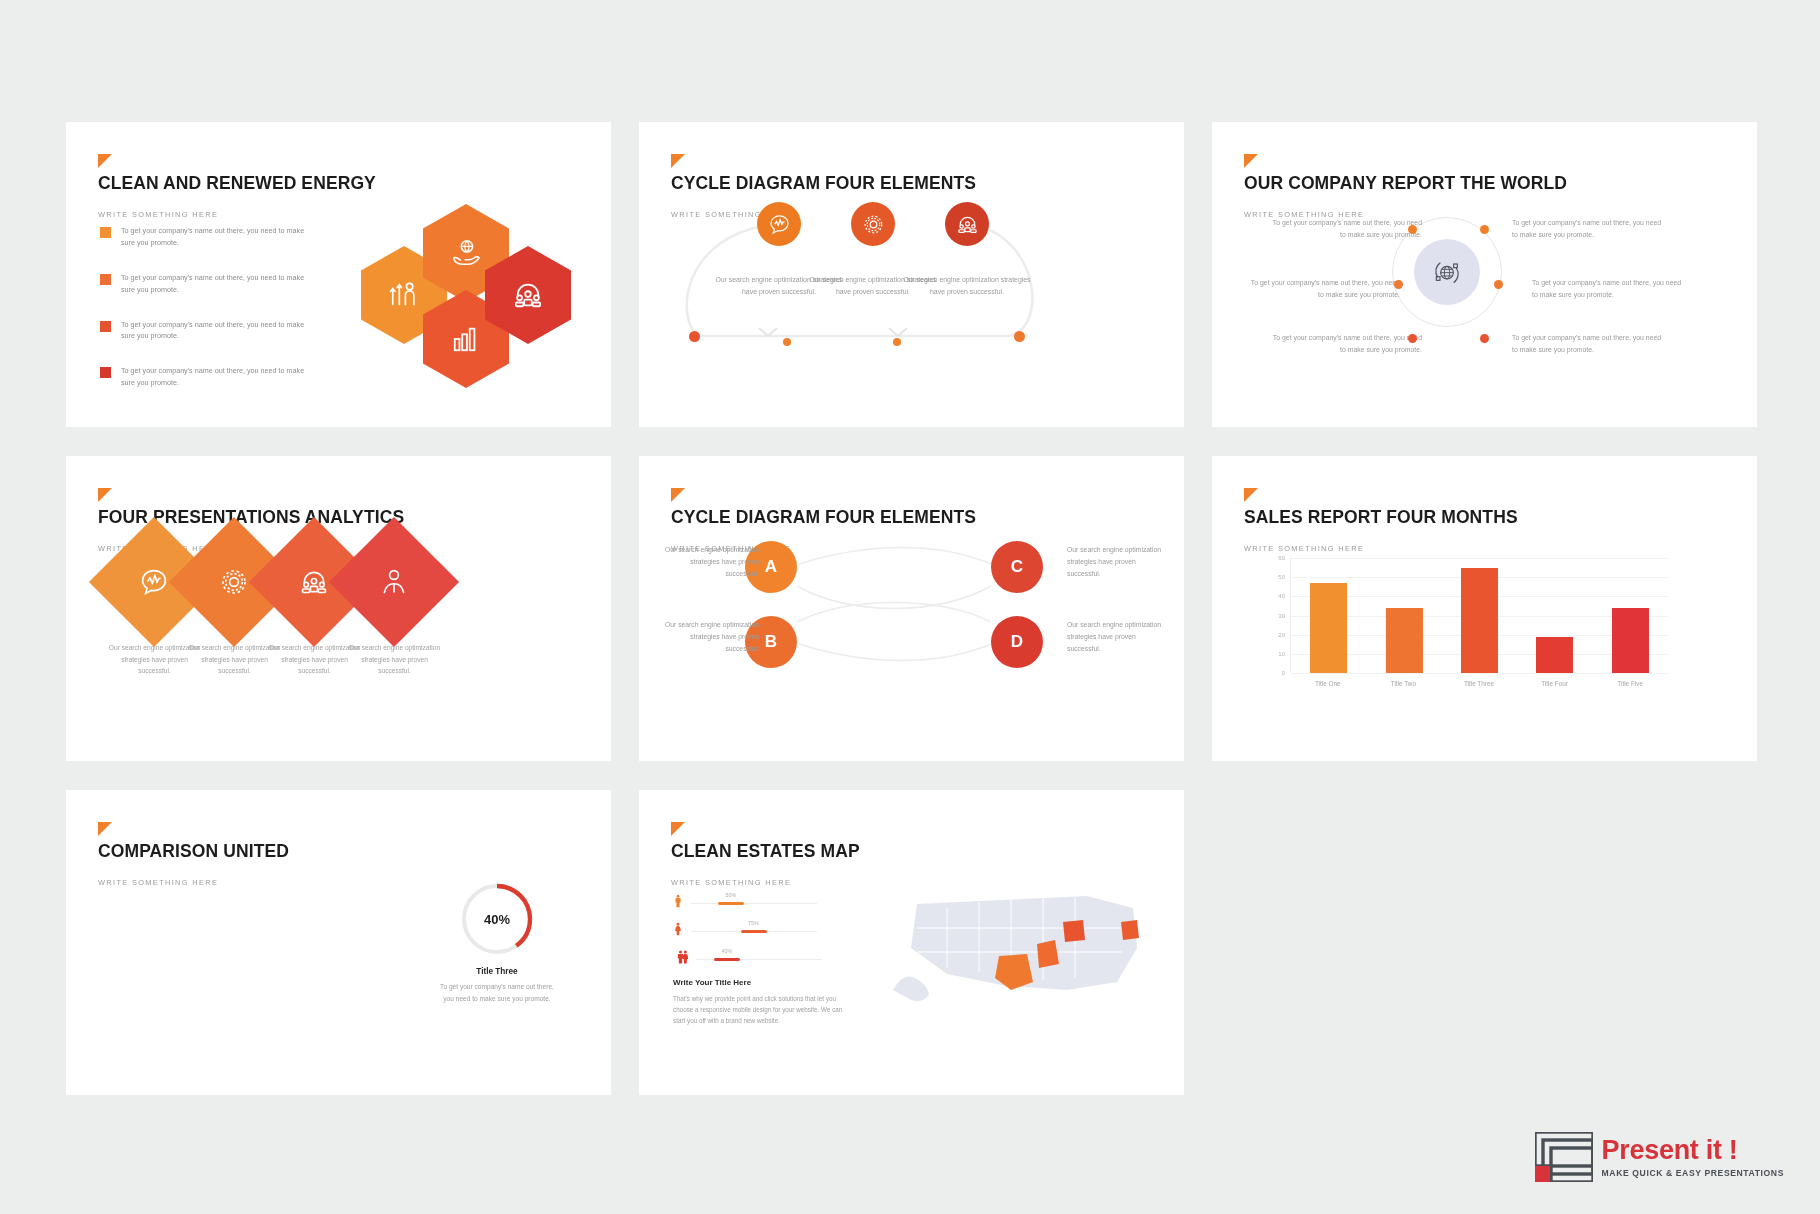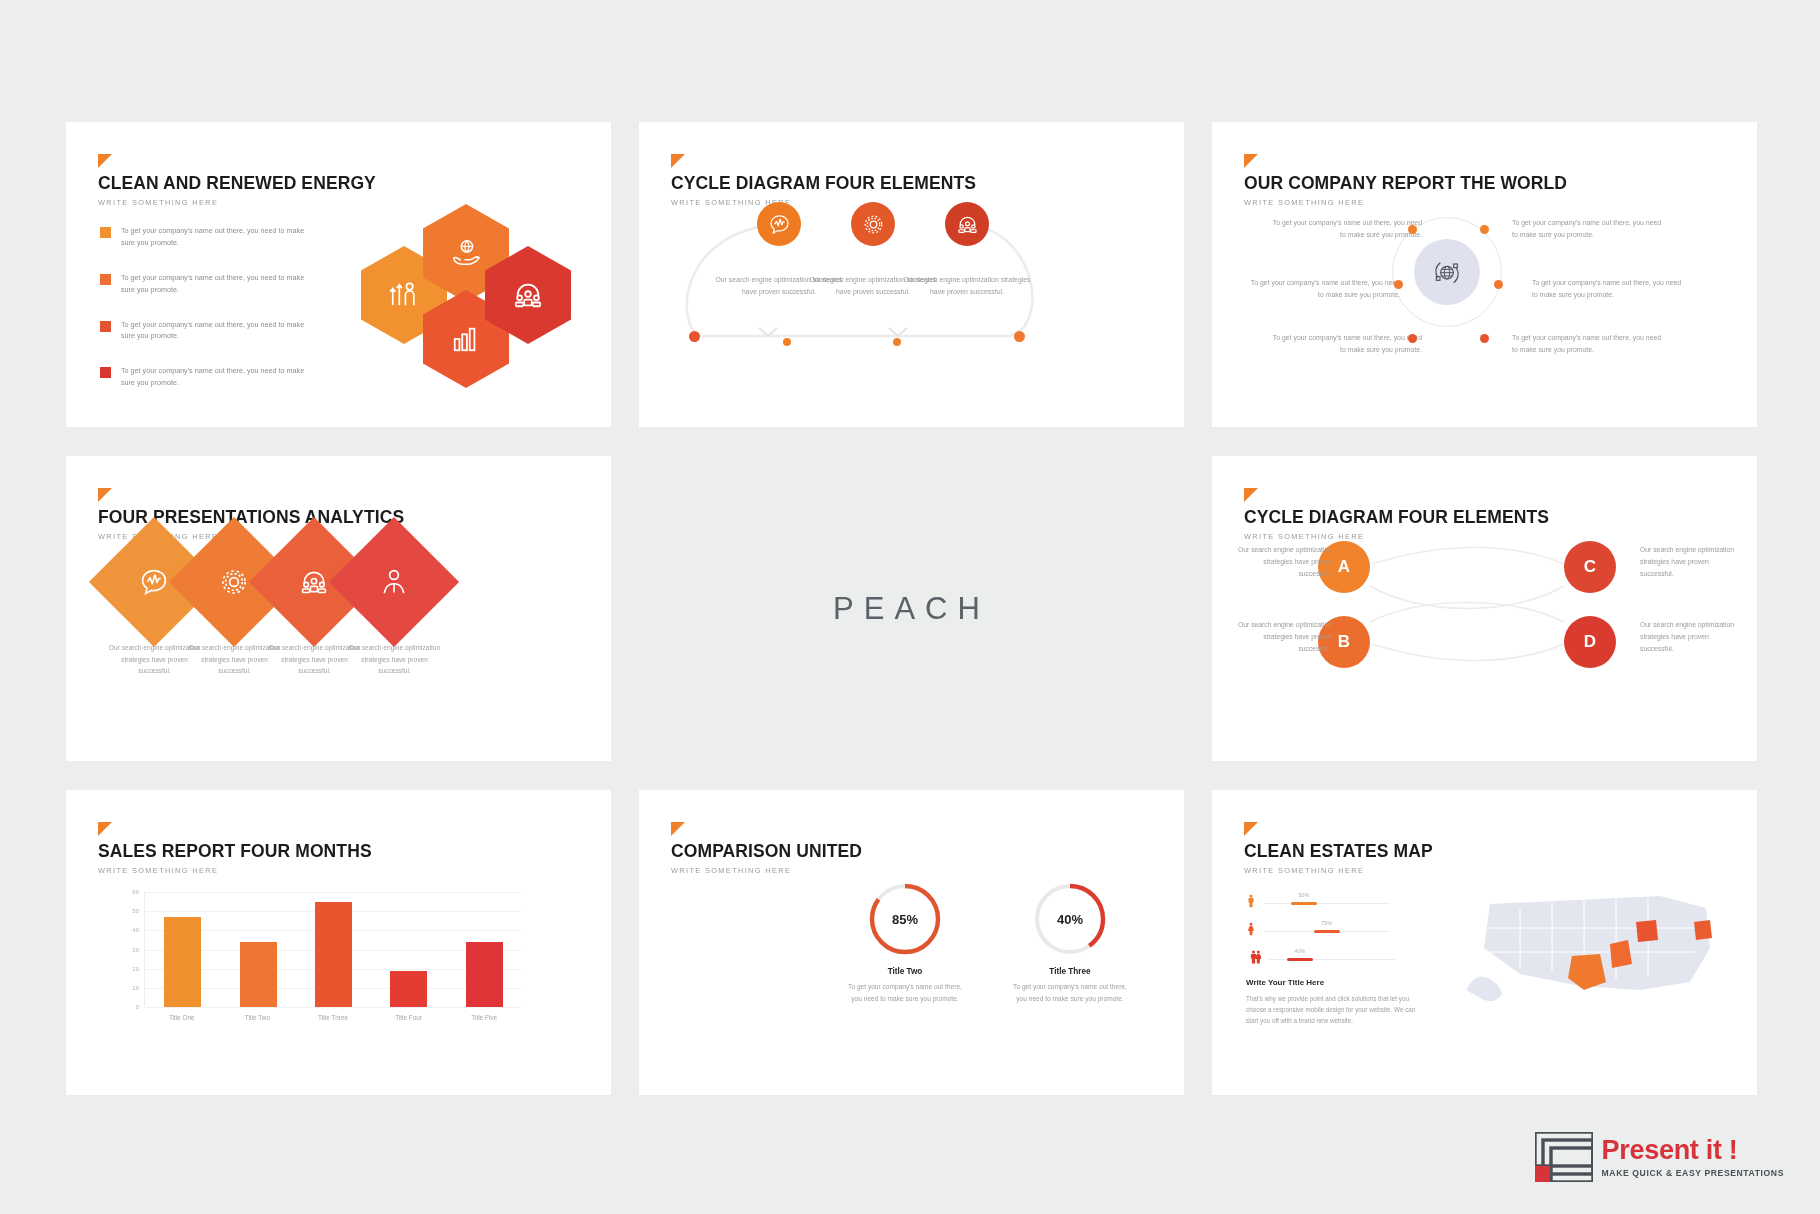--- a/index.html
+++ b/index.html
@@ -33,21 +33,21 @@
     clip-path: polygon(0 0, 100% 0, 0 100%);
     margin-bottom: 5px;
   }
   .hdr { position: absolute; left: 32px; top: 32px; }
   .stitle {
     font-size: 17.5px; font-weight: 700; color: #1c1c1c;
     letter-spacing: .1px; white-space: nowrap;
   }
   .ssub {
     font-size: 7.4px; color: #9a9a9a; letter-spacing: 1.35px;
-    margin-top: 4px; font-weight: 400;
+    margin-top: 16px; font-weight: 400;
   }
 
   
   .bullets { position: absolute; left: 34px; top: 103px; width: 215px; }
   .bullet { display: flex; gap: 10px; margin-bottom: 23px; align-items: flex-start; }
   .bsq { width: 11px; height: 11px; flex: none; margin-top: 2px; }
   .btxt { font-size: 7.2px; color: #8d8d8d; line-height: 1.65; }
   .hexwrap { position: absolute; right: 40px; top: 72px; width: 210px; height: 190px; }
   .hex {
     position: absolute; width: 86px; height: 98px;
@@ -328,23 +328,20 @@
           <use href="#ic-team"></use>
         </svg>
       </div>
     <div class="dia-cap" style="left:201px;top:186px">Our search engine optimization strategies have proven successful.</div>
       <div class="dia" style="left:282px;top:80px;background:#e34841">
         <svg class="">
           <use href="#ic-user"></use>
         </svg>
       </div>
     <div class="dia-cap" style="left:281px;top:186px">Our search engine optimization strategies have proven successful.</div>
-    </div>
-    <div class="slide blank">
-      <div class="peach">PEACH</div>
     </div>
     <div class="slide">
       <div class="hdr">
     <div class="flag"></div>
     <div class="stitle">CYCLE DIAGRAM FOUR ELEMENTS</div>
     <div class="ssub">WRITE SOMETHING HERE</div>
   </div>
       <svg style="position:absolute;left:0;top:0" width="545" height="305">
     <path d="M160 108 C 230 86, 300 86, 352 108" fill="none" stroke="#ececec" stroke-width="1.6"></path>
     <path d="M160 188 C 230 210, 300 210, 352 188" fill="none" stroke="#ececec" stroke-width="1.6"></path>
@@ -410,31 +407,20 @@
           <span>Title Five</span>
         </div>
       </div>
     </div>
     <div class="slide">
       <div class="hdr">
     <div class="flag"></div>
     <div class="stitle">COMPARISON UNITED</div>
     <div class="ssub">WRITE SOMETHING HERE</div>
   </div>
-      <div class="donut-item" style="left:191px;top:92px">
-      <div class="donut">
-        <svg width="74" height="74">
-            <circle cx="37" cy="37" r="33" fill="none" stroke="#e9e9e9" stroke-width="4"></circle>
-        <circle cx="37" cy="37" r="33" fill="none" stroke="#e0552f" stroke-width="4.4" stroke-linecap="butt" stroke-dasharray="176.2433478663874 31.101767270538943"></circle>
-          </svg>
-        <div class="donut-val">85%</div>
-      </div>
-      <div class="donut-title">Title Two</div>
-      <div class="donut-desc">To get your company's name out there, you need to make sure you promote.</div>
-    </div>
       <div class="donut-item" style="left:356px;top:92px">
       <div class="donut">
         <svg width="74" height="74">
             <circle cx="37" cy="37" r="33" fill="none" stroke="#e9e9e9" stroke-width="4"></circle>
         <circle cx="37" cy="37" r="33" fill="none" stroke="#dc3c2e" stroke-width="4.4" stroke-linecap="butt" stroke-dasharray="82.93804605477055 124.4070690821558"></circle>
           </svg>
         <div class="donut-val">40%</div>
       </div>
       <div class="donut-title">Title Three</div>
       <div class="donut-desc">To get your company's name out there, you need to make sure you promote.</div>

